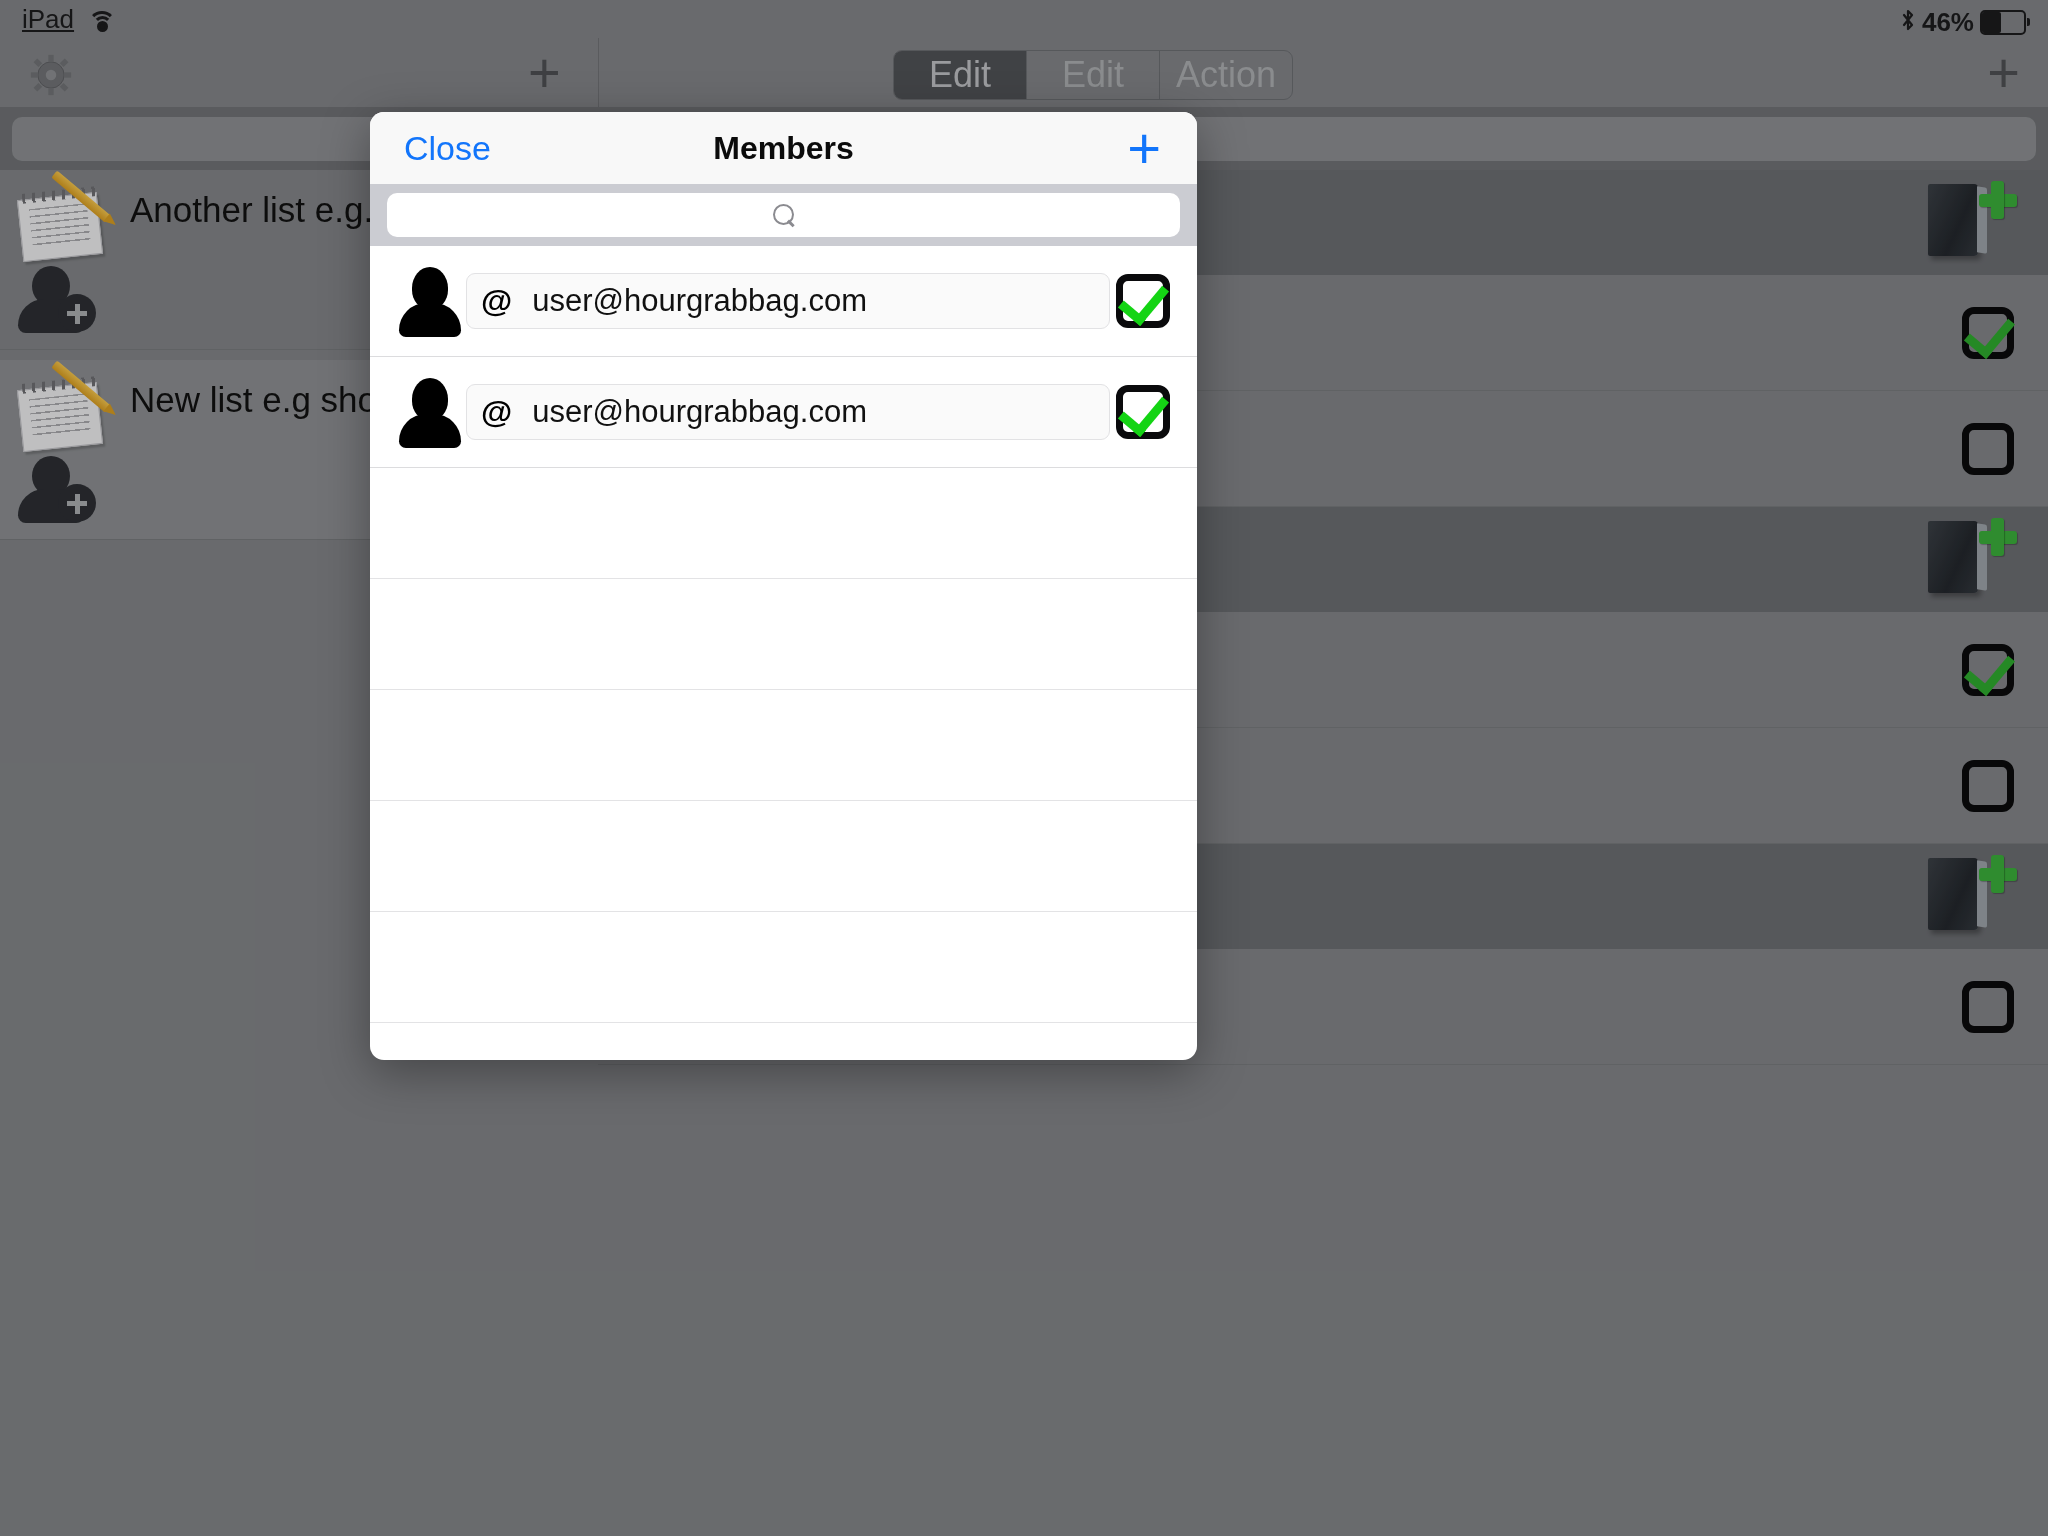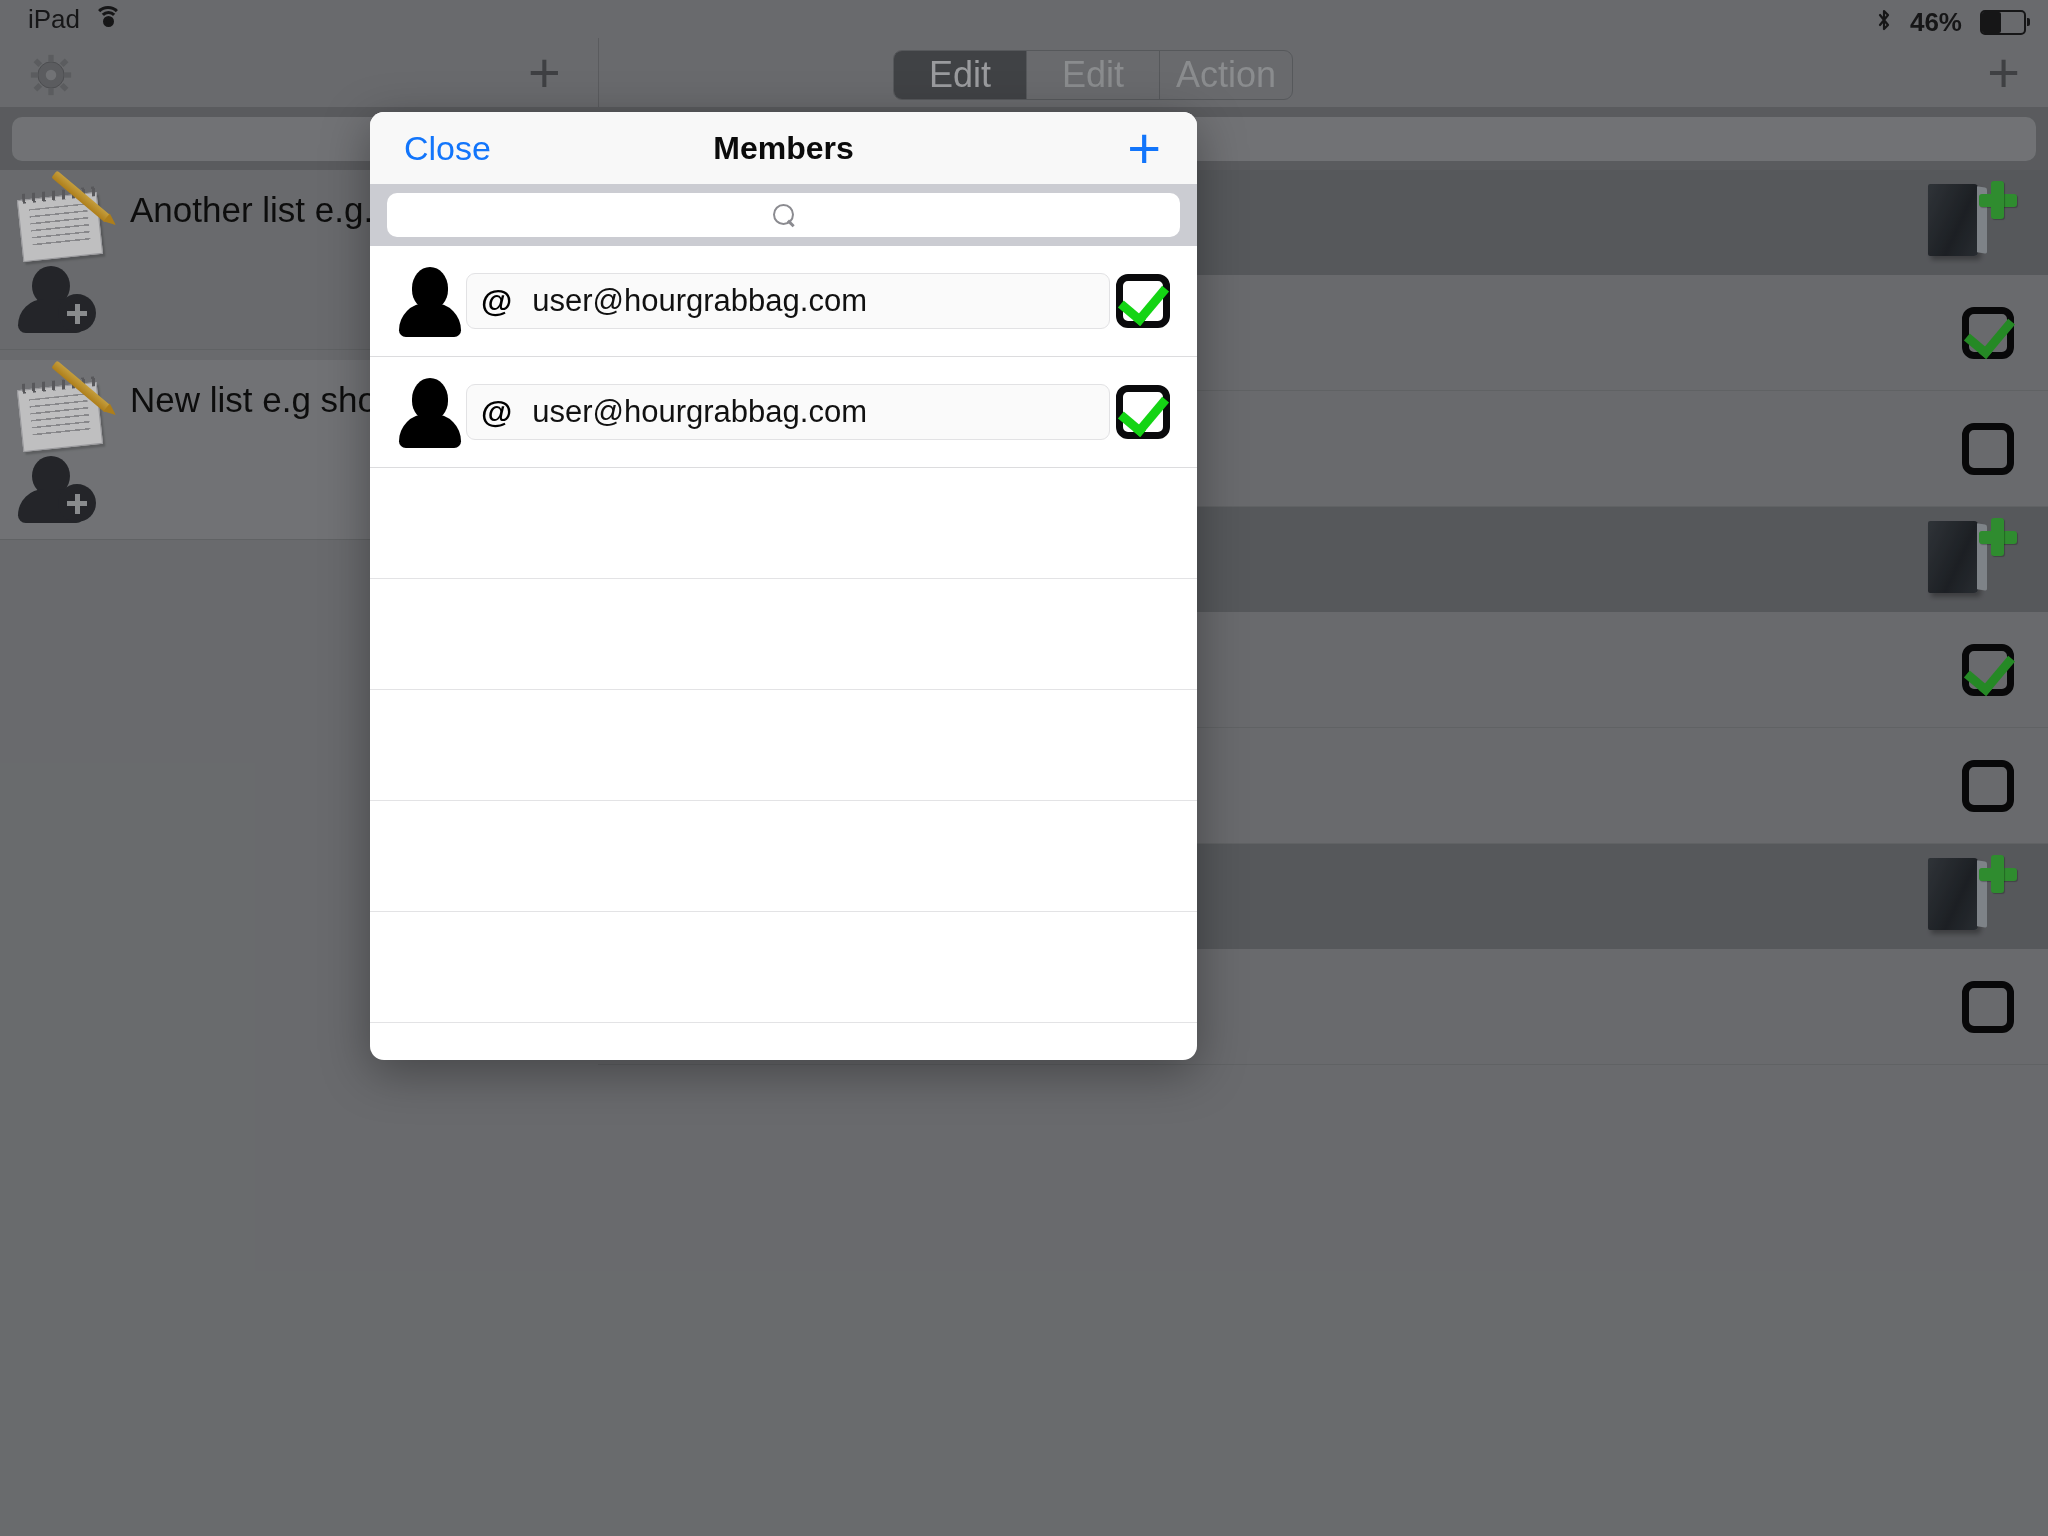--- a/index.html
+++ b/index.html
@@ -12,23 +12,23 @@
     -webkit-font-smoothing:antialiased;
   }
   .screen{position:absolute;inset:0;width:2048px;height:1536px;overflow:hidden;}
 
   
   .statusbar{
     position:absolute;top:0;left:0;width:2048px;height:38px;
     background:#808285;color:#1b1b1d;
     display:flex;align-items:center;
   }
-  .sb-left{display:flex;gap:14px;padding-left:28px;font-size:26px;}
+  .sb-left{display:flex;align-items:center;gap:14px;padding-left:22px;font-size:26px;text-decoration:underline;}
   .sb-center{position:absolute;left:0;right:0;text-align:center;font-size:26px;font-weight:600;}
-  .sb-right{position:absolute;right:22px;display:flex;align-items:center;gap:18px;font-size:26px;font-weight:600;margin-top:7px;}
+  .sb-right{position:absolute;right:22px;display:flex;align-items:center;gap:6px;font-size:26px;font-weight:600;margin-top:7px;}
   .wifi{display:inline-block;width:26px;height:20px;position:relative;}
   .wifi i{position:absolute;border:3px solid #1b1b1d;border-bottom-color:transparent;border-left-color:transparent;border-right-color:transparent;border-radius:50%;}
   .wifi i:nth-child(1){width:22px;height:22px;left:0;top:2px;}
   .wifi i:nth-child(2){width:13px;height:13px;left:4.5px;top:7px;}
   .wifi i:nth-child(3){width:5px;height:5px;left:8.5px;top:12px;border:3px solid #1b1b1d;border-radius:50%;background:#1b1b1d;}
   .bt{font-size:24px;line-height:1;}
   .batt{display:inline-block;width:42px;height:21px;border:2.5px solid #1b1b1d;border-radius:5px;position:relative;}
   .batt::after{content:"";position:absolute;right:-6px;top:6px;width:3px;height:8px;background:#1b1b1d;border-radius:0 2px 2px 0;}
   .batt i{display:block;height:100%;background:#1b1b1d;border-radius:2px;}
 

